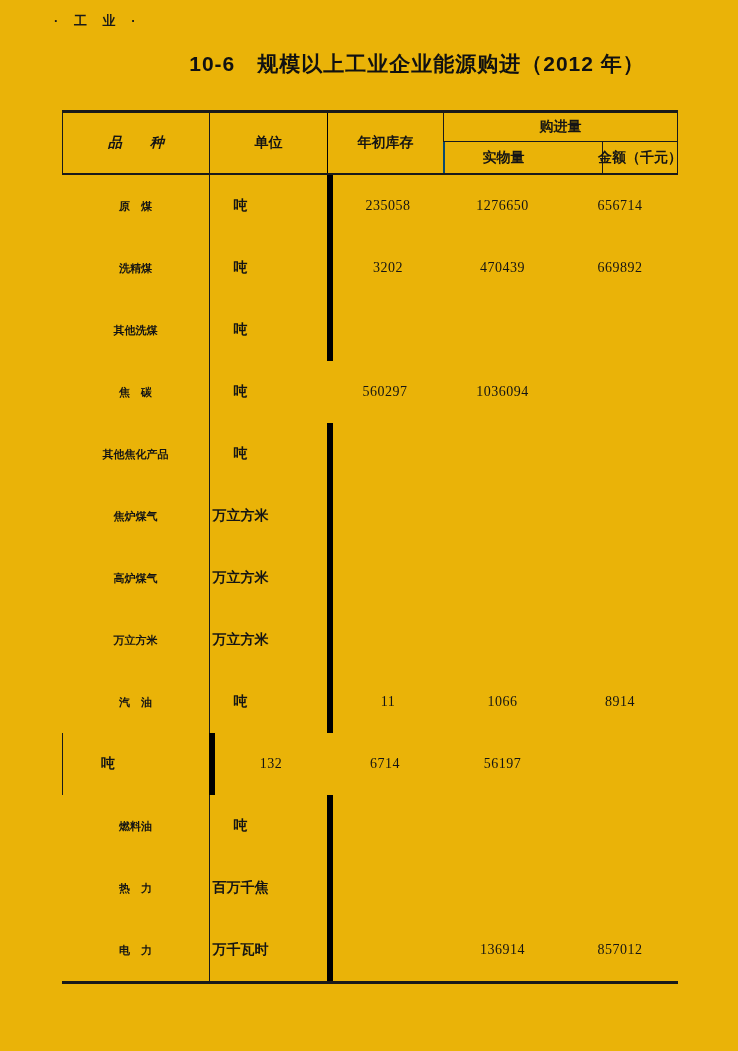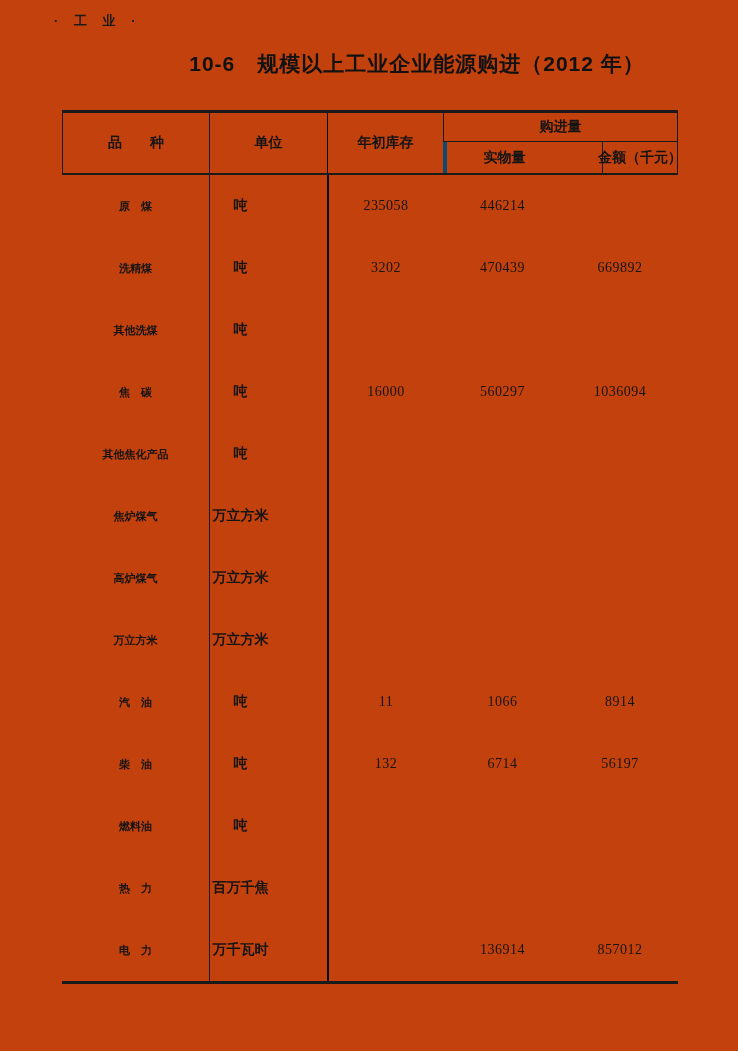--- a/index.html
+++ b/index.html
@@ -1,20 +1,20 @@
 <!DOCTYPE html>
 <html><head>
 <meta charset="utf-8">
 <style>
   html,body { margin:0; padding:0; background:#e8e8e8; }
   .page {
     position:relative;
     width:738px; height:1051px;
     margin:0 auto;
-    background:#c2410c;
+    background:#eab308;
     color:#141414;
     font-family:"Liberation Sans", sans-serif;
     overflow:hidden;
   }
   .corner {
     position:absolute; left:54px; top:12px;
     font-size:13px; font-weight:bold;
     letter-spacing:6px;
     color:#1a1a1a;
   }
@@ -35,45 +35,45 @@
     grid-template-rows:29px 31px;
     border-top:3px solid #1a1a1a;
     border-bottom:2px solid #1a1a1a;
     border-left:1px solid #1a1a1a;
     border-right:1px solid #1a1a1a;
   }
   .hc {
     display:flex; align-items:center; justify-content:center;
     font-size:14px; font-weight:bold; white-space:nowrap;
   }
-  .hc.c1 { grid-row:1/3; grid-column:1/2; }
+  .hc.c1 { grid-row:1/3; grid-column:1/2;font-style:italic; }
   .hc.c2 { grid-row:1/3; grid-column:2/3; border-left:1px solid #1a1a1a; }
   .hc.c3 { grid-row:1/3; grid-column:3/4; border-left:1px solid #000000; }
   .hc.c45 { grid-row:1/2; grid-column:4/6; border-left:1px solid #1a1a1a; border-bottom:1px solid #1a1a1a; }
-  .hc.c4 { grid-row:2/3; grid-column:4/5; border-left:4px solid #0c4a6e; }
+  .hc.c4 { grid-row:2/3; grid-column:4/5; border-left:2px solid #0c4a6e; }
   .hc.c5 { grid-row:2/3; grid-column:5/6; border-left:1px solid #1a1a1a;margin-left:40px; }
 
   
   .tbody { border-bottom:3px solid #1a1a1a; }
   .row {
     display:grid;
     grid-template-columns:147px 118px 116px 119px 116px;
     height:62px;
   }
   .cell {
     display:flex; align-items:center; justify-content:center;
     white-space:nowrap;
   }
   .cell.name { font-size:11px; font-weight:bold; }
   .cell.unit {
     font-size:14px; font-weight:bold;
     border-left:1px solid #1a1a1a;
     padding-right:56px;
   }
-  .cell.stock { border-left:2px solid #000000; }
+  .cell.stock { border-left:6px solid #000000; }
   .cell.num {
     font-family:"Liberation Serif", serif;
     font-size:14px;
     letter-spacing:0.5px;
   }
   .pageno {
     position:absolute; left:57px; top:1052px;
     font-family:"Liberation Serif", serif;
     font-size:16px; font-weight:bold;
     color:#1a1a1a;
@@ -97,21 +97,22 @@
       <div class="hc c45">购进量</div>
       <div class="hc c4">实物量</div>
       <div class="hc c5">金额（千元）</div>
     </div>
 
     <div class="tbody">
   <div class="row">
     <div class="cell name">原　煤</div>
     <div class="cell unit">吨</div>
     <div class="cell num stock">235058</div>
-    <div class="cell num amount">446214</div>
+    <div class="cell num qty">1276650</div>
+    <div class="cell num amount">656714</div>
   </div>
 
   <div class="row">
     <div class="cell name">洗精煤</div>
     <div class="cell unit">吨</div>
     <div class="cell num stock">3202</div>
     <div class="cell num qty">470439</div>
     <div class="cell num amount">669892</div>
   </div>
 
@@ -119,21 +120,20 @@
     <div class="cell name">其他洗煤</div>
     <div class="cell unit">吨</div>
     <div class="cell num stock"></div>
     <div class="cell num qty"></div>
     <div class="cell num amount"></div>
   </div>
 
   <div class="row">
     <div class="cell name">焦　碳</div>
     <div class="cell unit">吨</div>
-    <div class="cell num stock">16000</div>
     <div class="cell num qty">560297</div>
     <div class="cell num amount">1036094</div>
   </div>
 
   <div class="row">
     <div class="cell name">其他焦化产品</div>
     <div class="cell unit">吨</div>
     <div class="cell num stock"></div>
     <div class="cell num qty"></div>
     <div class="cell num amount"></div>
@@ -165,21 +165,20 @@
 
   <div class="row">
     <div class="cell name">汽　油</div>
     <div class="cell unit">吨</div>
     <div class="cell num stock">11</div>
     <div class="cell num qty">1066</div>
     <div class="cell num amount">8914</div>
   </div>
 
   <div class="row">
-    <div class="cell name">柴　油</div>
     <div class="cell unit">吨</div>
     <div class="cell num stock">132</div>
     <div class="cell num qty">6714</div>
     <div class="cell num amount">56197</div>
   </div>
 
   <div class="row">
     <div class="cell name">燃料油</div>
     <div class="cell unit">吨</div>
     <div class="cell num stock"></div>

